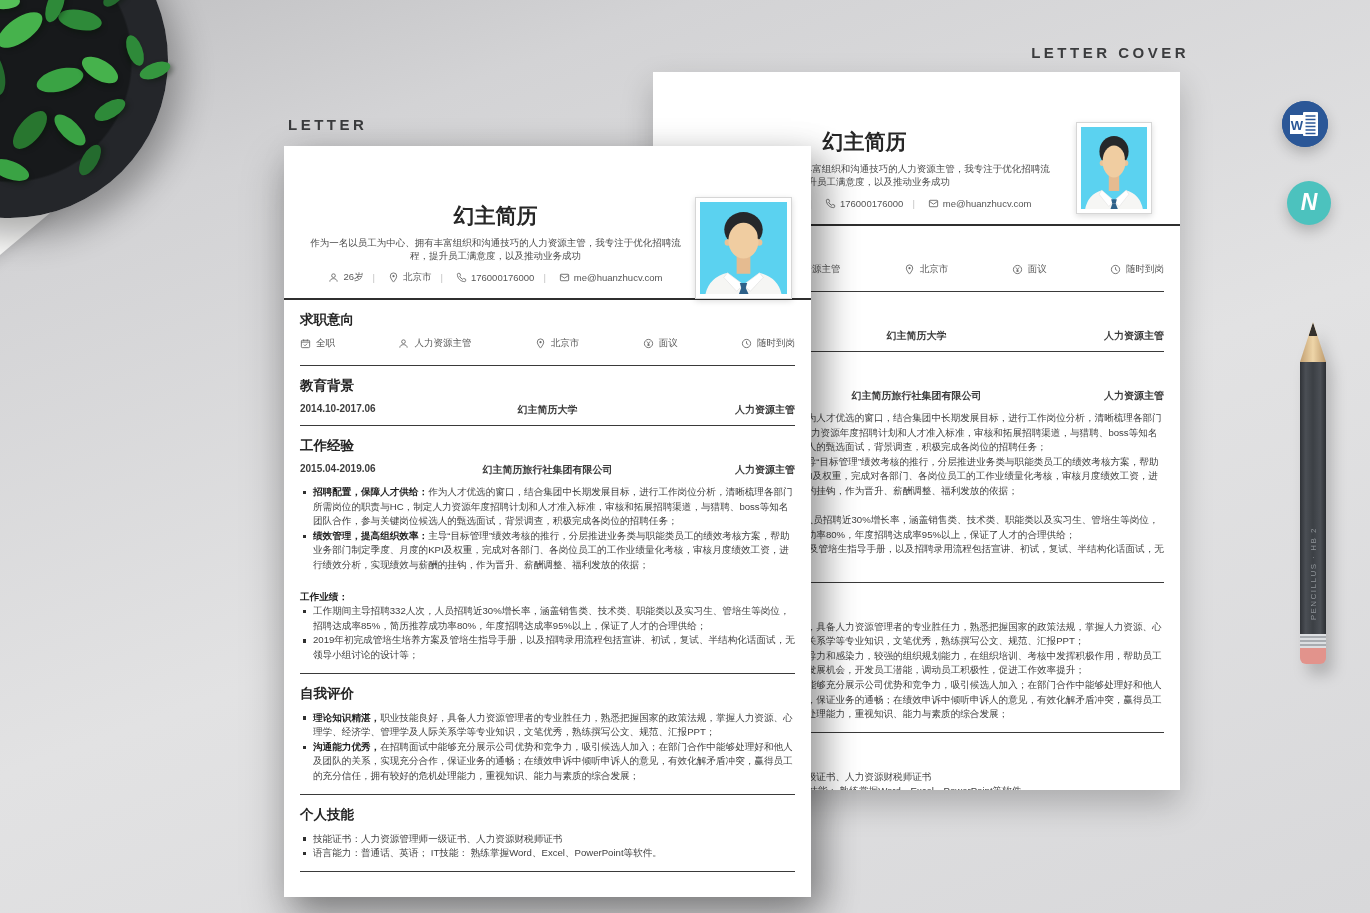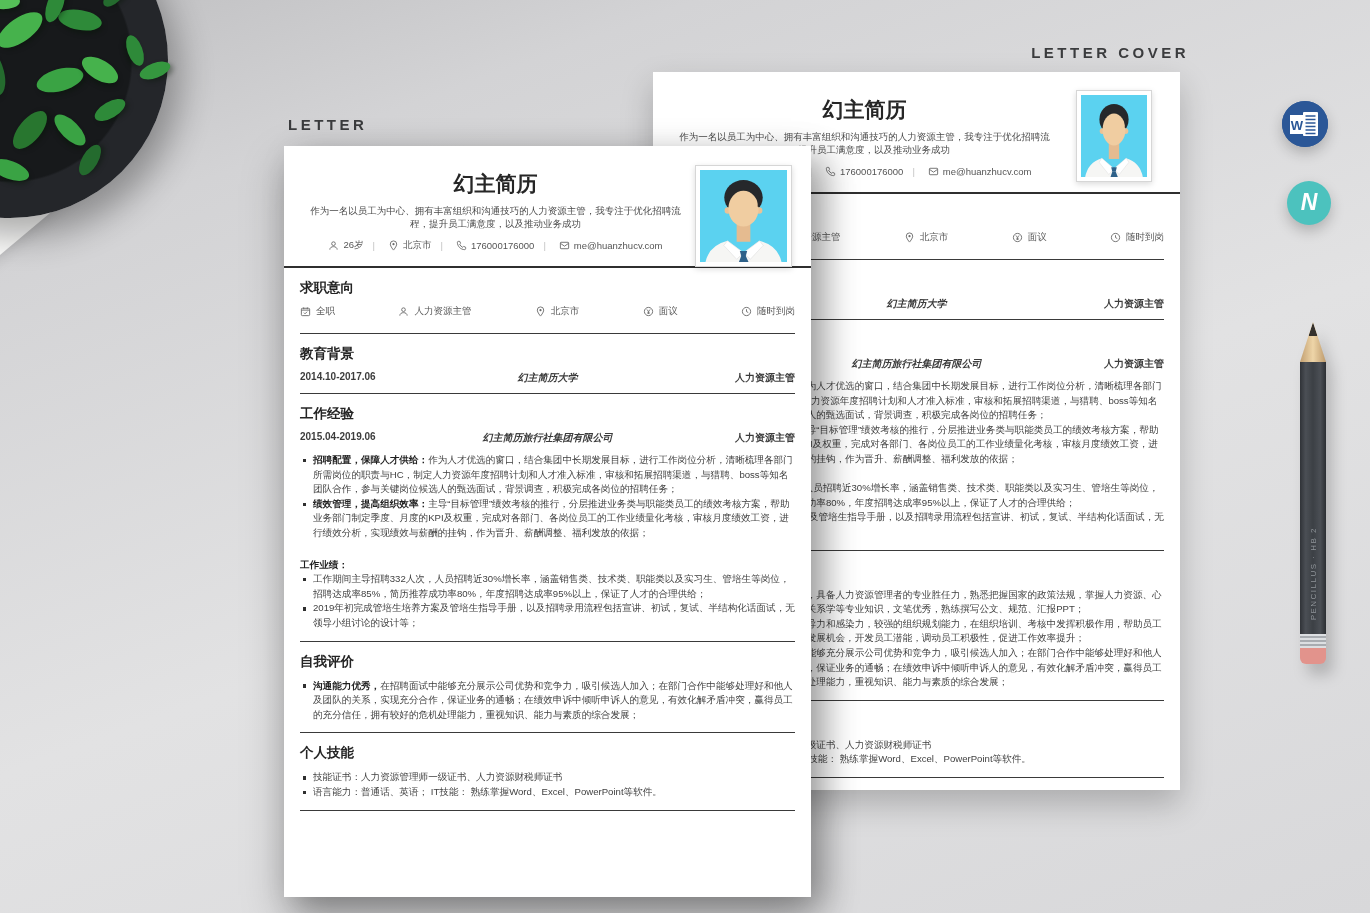--- a/index.html
+++ b/index.html
@@ -42,21 +42,21 @@
   .p-eraser{width:26px;height:16px;background:#e2938c;border-radius:0 0 6px 6px;}
 
   
   .page{position:absolute;background:#fff;overflow:hidden;}
   .page.back{left:653px;top:72px;width:527px;height:718px;z-index:4;
     box-shadow:0 14px 30px rgba(0,0,0,.22);}
   .page.front{left:284px;top:146px;width:527px;height:751px;z-index:5;
     box-shadow:14px 12px 32px rgba(0,0,0,.28),0 18px 40px rgba(0,0,0,.25);}
   .page-inner{position:relative;padding:0 16px;height:100%;color:var(--text,#3e3e3e);}
 
-  .rheader{position:relative;padding-top:25px;}
+  .rheader{position:relative;padding-top:25px;margin-top:32px;}
   .htext{margin-right:104px;}
   .rheader h1{margin:0;font-size:21px;line-height:26px;font-weight:700;color:#262626;text-align:center;}
   .summary{margin:8px auto 0;font-size:9.5px;line-height:12.5px;color:#4a4a4a;text-align:center;max-width:378px;}
   .inline-row{margin:0;padding:0;list-style:none;display:flex;}
   .contact{justify-content:center;margin-top:9px;font-size:9.5px;color:#555;text-align:right;}
   .contact li{display:flex;align-items:center;gap:4px;}
   .contact li + li::before{content:"|";color:#c2c2c2;margin:0 9px;}
   .icn{display:inline-flex;width:11px;height:11px;color:#6b6b6b;flex:none;}
   .icn svg{width:100%;height:100%;}
 
@@ -68,21 +68,21 @@
   .rule{border:0;margin:0;}
   .rule.thick{height:2px;background:var(--divider,#2f2f2f);margin:14px -16px 0;}
   .rule.thin{height:1px;background:#3a3a3a;margin:3px 0 0;}
 
   section h2{font-size:13.5px;line-height:17px;font-weight:700;color:#242424;margin:11px 0 9px;}
   .intent{justify-content:space-between;font-size:9.5px;color:#555;margin-bottom:15px;}
   .intent li{display:flex;align-items:center;gap:5px;}
 
   .meta-row{display:grid;grid-template-columns:1fr auto 1fr;font-size:10px;font-weight:700;
     color:#3c3c3c;margin-bottom:8px;}
-  .meta-row .m-c{text-align:center;font-style:italic;}
+  .meta-row .m-c{text-align:center;}
   .meta-row .m-r{text-align:right;}
 
   ul.bullets{margin:0 0 10px;padding:0;list-style:none;}
   ul.bullets li{position:relative;padding-left:13px;font-size:9.6px;line-height:14.6px;color:#3f3f3f;}
   ul.bullets li::before{content:"";position:absolute;left:3px;top:5.8px;width:3.4px;height:3.4px;background:#2f2f2f;}
   ul.bullets b{color:#1f1f1f;}
   .subhead{font-size:9.6px;line-height:14.6px;font-weight:700;color:#1f1f1f;}
 </style>
 </head>
 <body>
@@ -458,20 +458,21 @@
             <li>工作期间主导招聘332人次，人员招聘近30%增长率，涵盖销售类、技术类、职能类以及实习生、管培生等岗位，招聘达成率85%，简历推荐成功率80%，年度招聘达成率95%以上，保证了人才的合理供给；</li>
             <li>2019年初完成管培生培养方案及管培生指导手册，以及招聘录用流程包括宣讲、初试，复试、半结构化话面试，无领导小组讨论的设计等；</li>
           </ul>
     </section>
 
     <div class="rule thin"></div>
 
     <section>
       <h2>自我评价</h2>
       <ul class="bullets">
+            <li><b>理论知识精湛，</b>职业技能良好，具备人力资源管理者的专业胜任力，熟悉把握国家的政策法规，掌握人力资源、心理学、经济学、管理学及人际关系学等专业知识，文笔优秀，熟练撰写公文、规范、汇报PPT；</li>
             <li><b>沟通能力优秀，</b>在招聘面试中能够充分展示公司优势和竞争力，吸引候选人加入；在部门合作中能够处理好和他人及团队的关系，实现充分合作，保证业务的通畅；在绩效申诉中倾听申诉人的意见，有效化解矛盾冲突，赢得员工的充分信任，拥有较好的危机处理能力，重视知识、能力与素质的综合发展；</li>
           </ul>
     </section>
 
     <div class="rule thin"></div>
 
     <section>
       <h2>个人技能</h2>
       <ul class="bullets">
             <li>技能证书：人力资源管理师一级证书、人力资源财税师证书</li>

